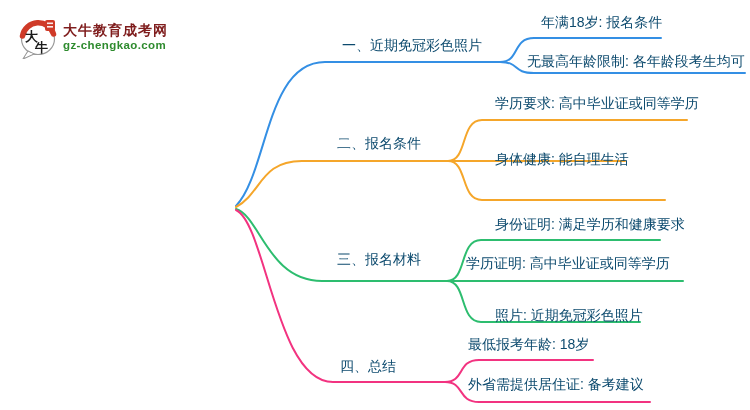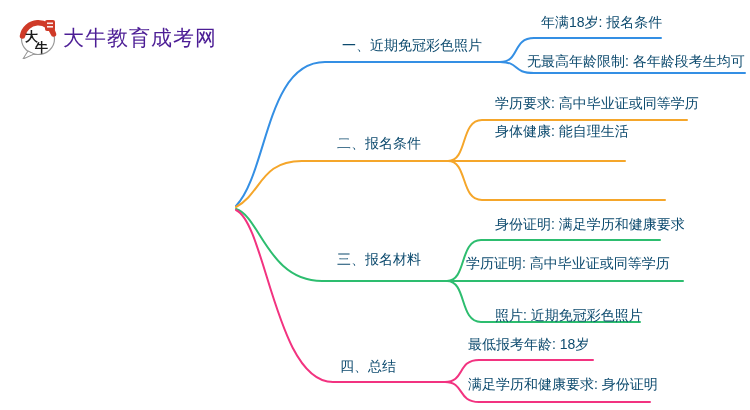--- a/index.html
+++ b/index.html
@@ -18,21 +18,21 @@
     color:#0c4a6e;
     line-height:18px;
     cursor:default;
   }
   .root-node { font-size:15px; color:#474747; }
   .logo {
     position:absolute; left:18px; top:15px;
     display:flex; align-items:center; gap:5px;
   }
   .logo-text { display:flex; flex-direction:column; justify-content:center; }
-  .logo-name { font-size:21px; font-weight:normal; color:#4c1d95; letter-spacing:1px; line-height:17px; }
+  .logo-name { font-size:14px; font-weight:bold; color:#7f1d1d; letter-spacing:1px; line-height:17px; }
   .logo-url  { font-size:11.5px; font-weight:bold; color:#2e8b2e; letter-spacing:0.4px; line-height:13px; }
 </style>
 </head>
 <body>
 
 <div class="stage">
 
   <svg class="links" viewBox="0 0 750 410" aria-hidden="true">
 
     <g fill="none" stroke="#348fe4" stroke-width="2" stroke-linecap="round" stroke-linejoin="round">
@@ -75,34 +75,35 @@
       <text x="17" y="37" font-size="13" font-weight="bold" fill="#1c1c1c" font-family="'DejaVu Sans',sans-serif">牛</text>
 
       <g>
         <rect x="27" y="5" width="10" height="11" rx="2" fill="#cf3a28"></rect>
         <rect x="29" y="7.5" width="6" height="1.6" fill="#ffffff" opacity="0.9"></rect>
         <rect x="29" y="11" width="6" height="1.6" fill="#ffffff" opacity="0.9"></rect>
       </g>
     </svg>
     <div class="logo-text">
       <div class="logo-name">大牛教育成考网</div>
+      <div class="logo-url">gz-chengkao.com</div>
     </div>
   </div>
 
 
   <div class="node" style="left:342px; top:36px;">一、近期免冠彩色照片</div>
   <div class="node" style="left:541px; top:13px;">年满18岁: 报名条件</div>
   <div class="node" style="left:337px; top:134px;">二、报名条件</div>
 
   <div class="node" style="left:527px; top:52px;">无最高年龄限制: 各年龄段考生均可</div>
   <div class="node" style="left:495px; top:94px;">学历要求: 高中毕业证或同等学历</div>
-  <div class="node" style="left:495px; top:122px;">身体健康: 能自理生活</div>
+  <div class="node" style="left:495px; top:150px;">身体健康: 能自理生活</div>
 
   <div class="node" style="left:337px; top:250px;">三、报名材料</div>
   <div class="node" style="left:495px; top:215px;">身份证明: 满足学历和健康要求</div>
   <div class="node" style="left:466px; top:254px;">学历证明: 高中毕业证或同等学历</div>
   <div class="node" style="left:495px; top:296px;margin-top:10px;">照片: 近期免冠彩色照片</div>
 
   <div class="node" style="left:340px; top:357px;">四、总结</div>
   <div class="node" style="left:468px; top:335px;">最低报考年龄: 18岁</div>
-  <div class="node" style="left:468px; top:375px;">满足学历和健康要求: 身份证明</div>
+  <div class="node" style="left:468px; top:375px;">外省需提供居住证: 备考建议</div>
 
 </div>
 
 </body></html>

